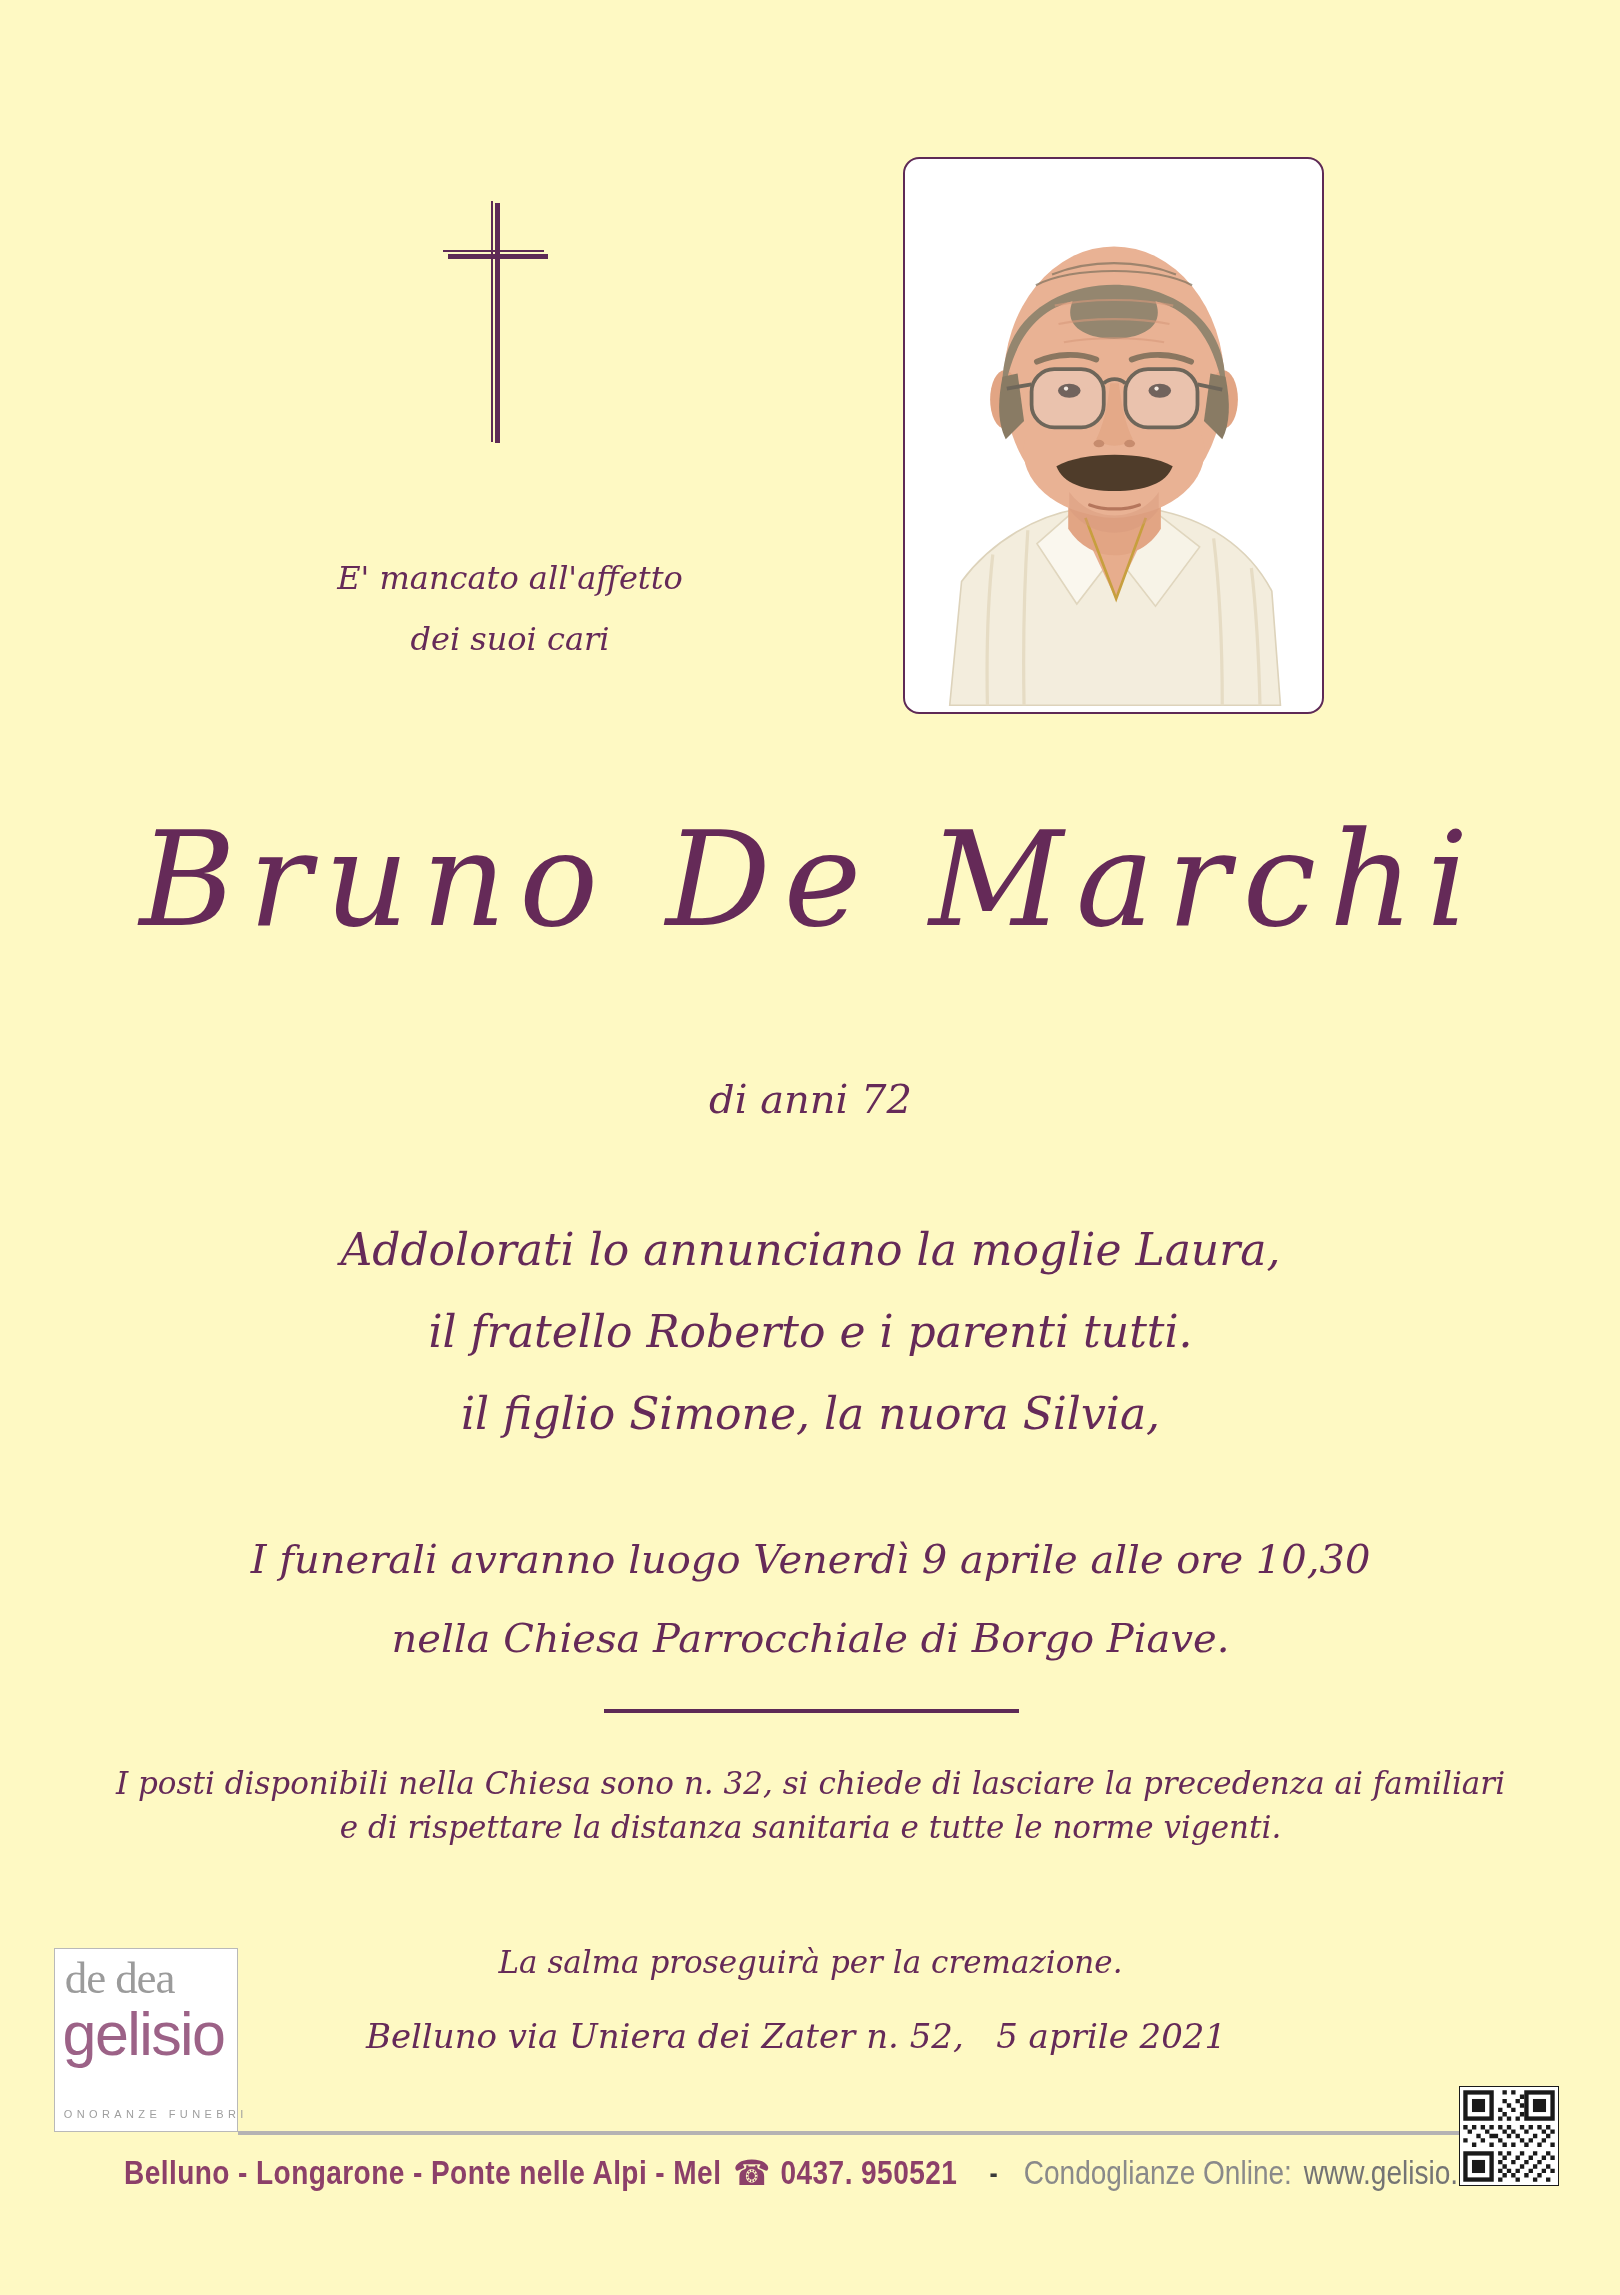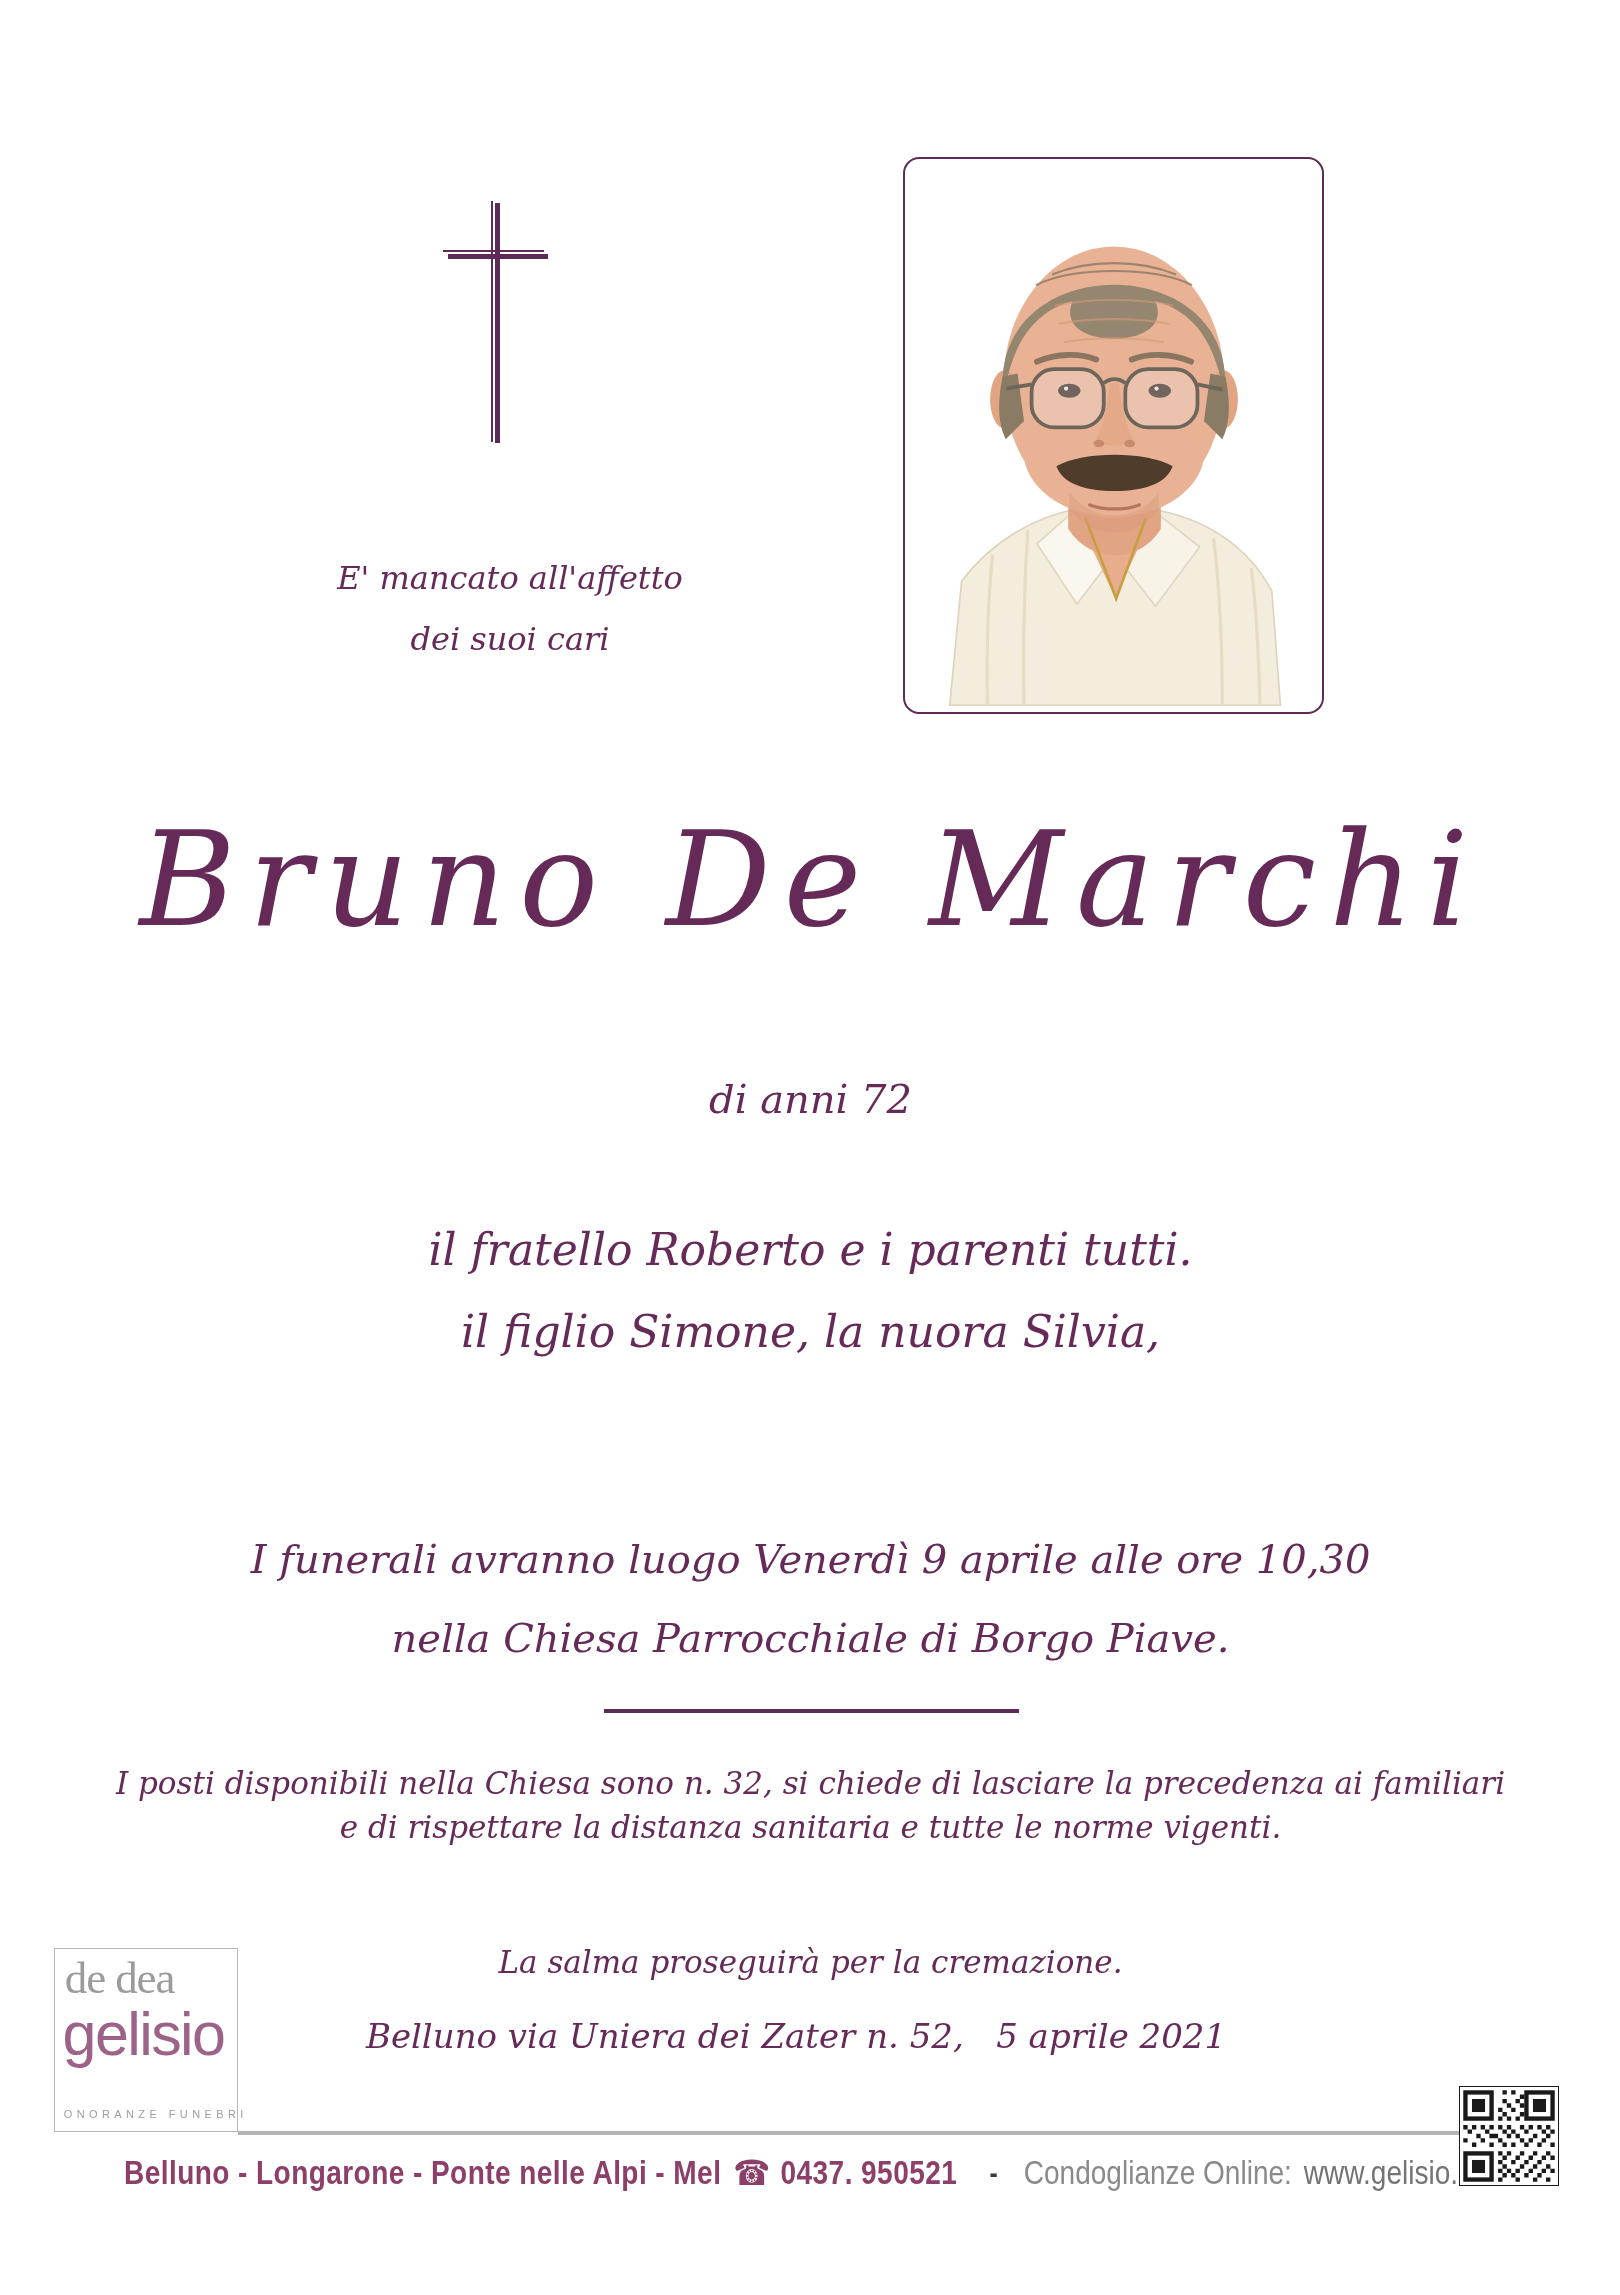--- a/index.html
+++ b/index.html
@@ -1,16 +1,16 @@
 <!DOCTYPE html>
 <html style="font-size:8.7px"><head>
 <meta charset="utf-8">
 <style>
   html,body{margin:0;padding:0;background:#e8e8e8;}
-  .page{position:relative;width:1621px;height:2295px;background:#ffffff;margin:0 auto;overflow:hidden;
+  .page{position:relative;width:1621px;height:2295px;background:#fef9c3;margin:0 auto;overflow:hidden;
         font-family:"DejaVu Serif", serif;}
   .abs{position:absolute;}
   .script{font-style:italic;color:#652a58;}
   .centered{left:0;width:1621px;text-align:center;}
 
   
   .cross{left:436px;top:199px;width:114px;height:248px;}
   .cross .bar{position:absolute;background:#5e2a56;}
   .v-thin{left:55px;top:1.6px;width:1.6px;height:241px;}
   .v-thick{left:59px;top:4.4px;width:4.9px;height:240px;}
@@ -128,20 +128,21 @@
       <path d="M330,628 C356,638 396,638 422,628" fill="none" stroke="#b5765c" stroke-width="6" stroke-linecap="round"></path>
 
       <path d="M292,604 C334,662 418,662 458,604 L458,636 C418,694 334,694 292,636 Z" fill="#d79a7c" opacity="0.45"></path>
     </svg>
   </div>
 
   <div class="abs centered script name">Bruno De Marchi</div>
   <div class="abs centered script age">di anni 72</div>
 
   <div class="abs centered script annct">
+    <div>Addolorati lo annunciano la moglie Laura,</div>
     <div>il fratello Roberto e i parenti tutti.</div>
     <div>il figlio Simone, la nuora Silvia,</div>
   </div>
 
   <div class="abs centered script funeral">
     <div>I funerali avranno luogo Venerdì 9 aprile alle ore 10,30</div>
     <div>nella Chiesa Parrocchiale di Borgo Piave.</div>
   </div>
 
   <div class="abs divider"></div>

